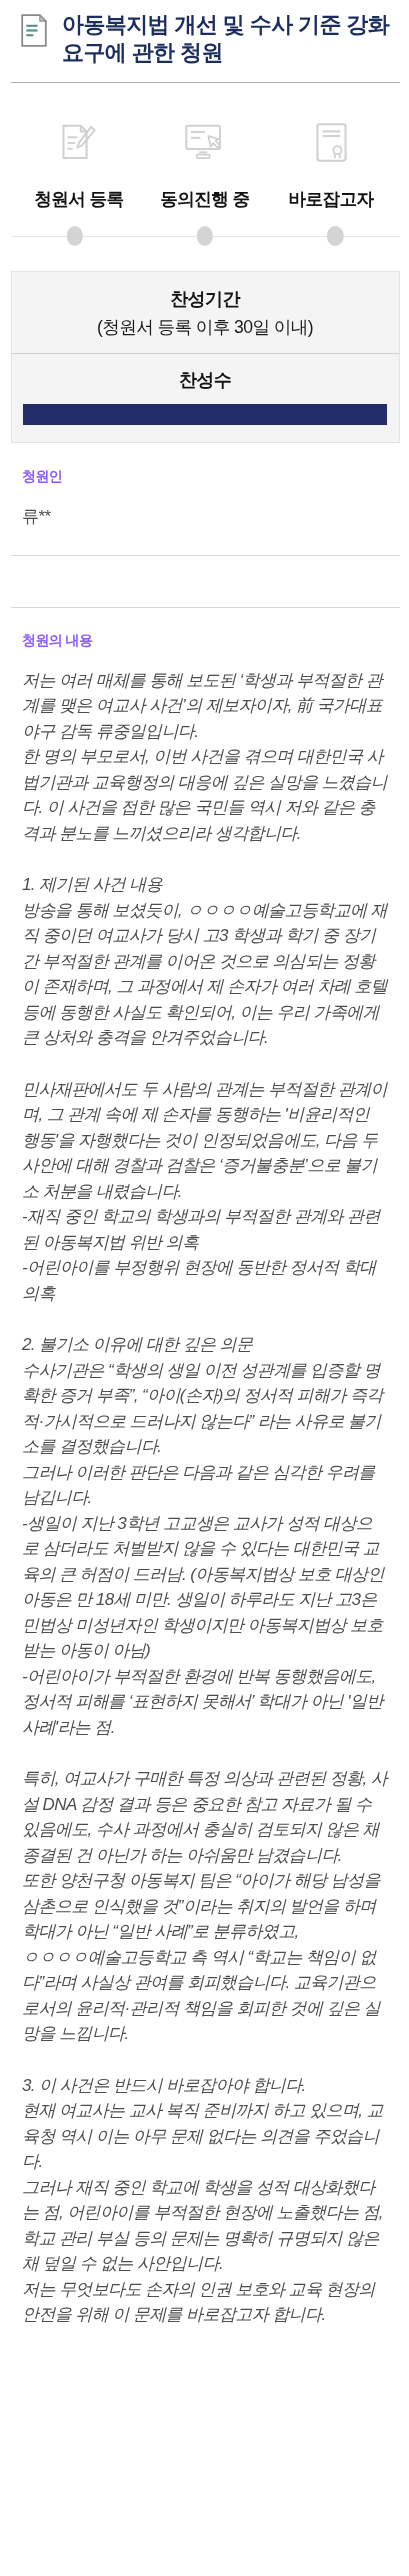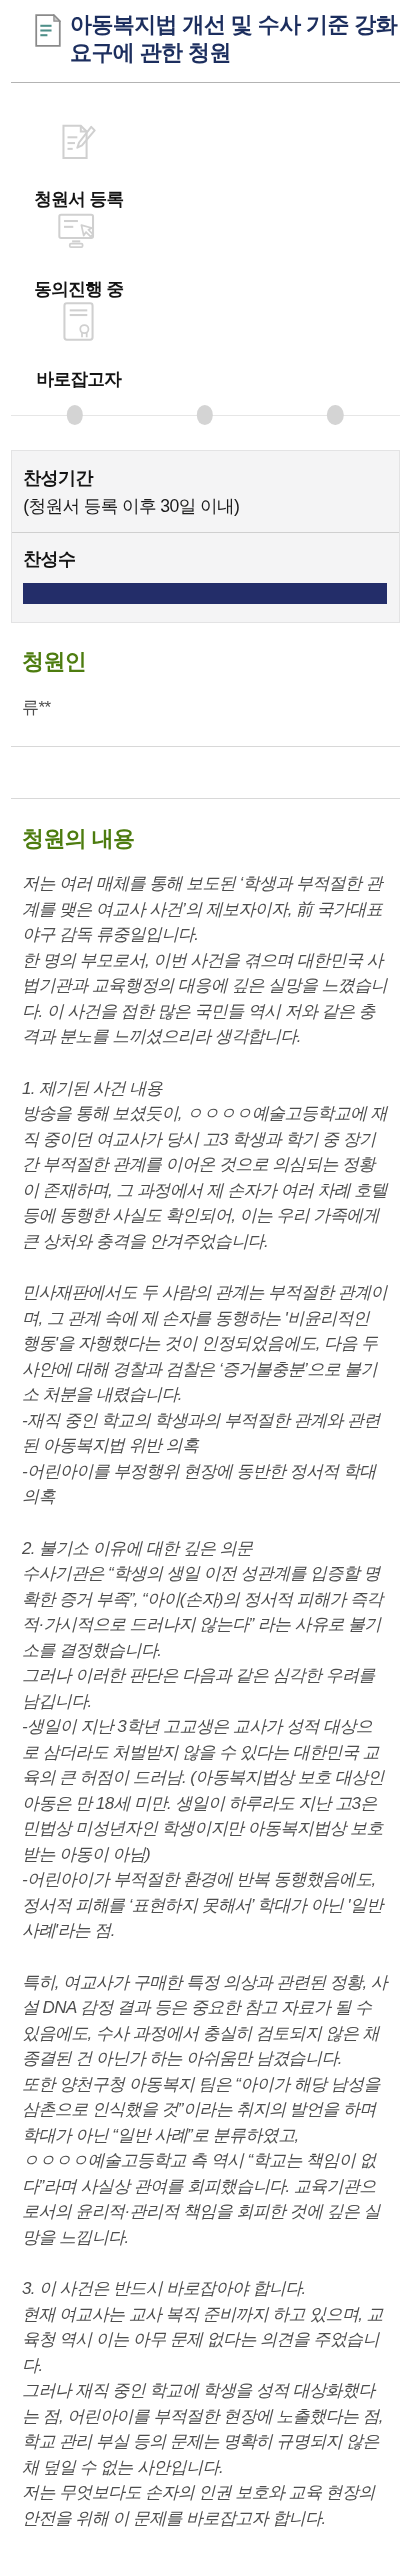--- a/index.html
+++ b/index.html
@@ -3,61 +3,62 @@
 <meta charset="utf-8">
 <style>
   * { margin:0; padding:0; box-sizing:border-box; }
   html,body { background:#ffffff; }
   body {
     width:410px;
     font-family:"Liberation Sans","DejaVu Sans",sans-serif;
     color:#222;
   }
   
-  .header { padding:10.5px 11.7px 15px 21px; display:flex; gap:9px; align-items:flex-start;margin-left:14px; }
+  .header { padding:10.5px 11.7px 15px 21px; display:flex; gap:15px; align-items:flex-start; }
   .doc-icon { flex:0 0 23.4px; margin-top:3.5px; }
   .page-title {
     font-size:22px; line-height:1.28; font-weight:bold; color:#1c2e5e;
     letter-spacing:-0.6px; max-width:339px;
   }
   .top-divider { border:none; border-top:1.2px solid #b3b3b3; margin:0 10.5px; }
 
   
-  .steps { display:flex; justify-content:space-between; padding:39px 23.4px 0 23.4px;flex-direction:column; }
+  .steps { display:flex; justify-content:space-between; padding:39px 23.4px 0 23.4px; }
   .step { width:111px; display:flex; flex-direction:column; align-items:center; }
   .step .icon-wrap { height:41px; display:flex; align-items:center; justify-content:center; }
   .step-label { margin-top:24.6px; font-size:17.6px; font-weight:bold; color:#141414; letter-spacing:-0.6px; }
   .timeline { position:relative; height:23.4px; margin:13px 10.5px 0 10.5px; }
   .timeline .line { position:absolute; top:50%; left:0; right:0; height:1.2px; background:#e6e6e6; }
   .timeline .dot {
     position:absolute; top:50%; width:16.4px; height:20px; border-radius:50%;
     background:#d4d4d4; transform:translate(-50%,-50%);
   }
   .dot.d1{ left:16.5%; } .dot.d2{ left:50%; } .dot.d3{ left:83.5%; }
 
   
   .card {
     margin:23.4px 10.5px 0 10.5px; background:#f4f4f5; border:0.6px solid #e3e3e4;
     padding:15px 11.7px 17.6px 11.7px;
+    text-align:center;
   }
   .card h3 { font-size:18px; font-weight:bold; color:#141414; letter-spacing:-0.6px; }
   .period-dates { margin-top:9.4px; font-size:18px; color:#1a1a1a; letter-spacing:-0.6px; }
   .period-dates .end { color:#5b9d96; }
   .period-note { margin-top:4px; font-size:17.6px; color:#1a1a1a; letter-spacing:-0.6px; }
   .card-divider { border:none; border-top:0.6px solid #cfcfcf; margin:14px -11.7px; }
   .count-row { margin-top:10.5px; display:flex; align-items:center; }
   .count-row .thumb { flex:0 0 21px; margin-right:8.2px; }
   .count-value { font-size:17.6px; font-weight:bold; color:#1a1a1a; }
   .count-percent { margin-left:auto; font-size:18px; font-weight:bold; color:#1a1a1a; }
   .progress-track { margin-top:11.7px; height:21px; background:#f4f4f5; }
   .progress-fill { height:100%; background:#232d69; }
 
   
   .section { padding:24.6px 22px 26px 22px; }
-  .section h2 { font-size:22px; font-weight:bold; color:#4d7c0f; letter-spacing:-0.6px; }
+  .section h2 { font-size:14px; font-weight:bold; color:#8b5cf6; letter-spacing:-0.6px; }
   .section .body-text { margin-top:17.6px; font-size:17px; line-height:1.5; color:#4d4d4d; letter-spacing:-0.6px; }
   .section-divider { border:none; border-top:0.6px solid #d8d8d8; margin:0 10.5px; }
   .purpose-line { font-size:17px; line-height:1.55; color:#4d4d4d; letter-spacing:-0.6px; margin-top:10.5px; }
   .content-para { font-size:17px; line-height:1.5; color:#4d4d4d; letter-spacing:-0.6px;
     margin-top:26px; white-space:pre-line;font-style:italic; }
   .content-para:first-of-type { margin-top:17.6px; }
 </style>
 </head>
 <body>
 

